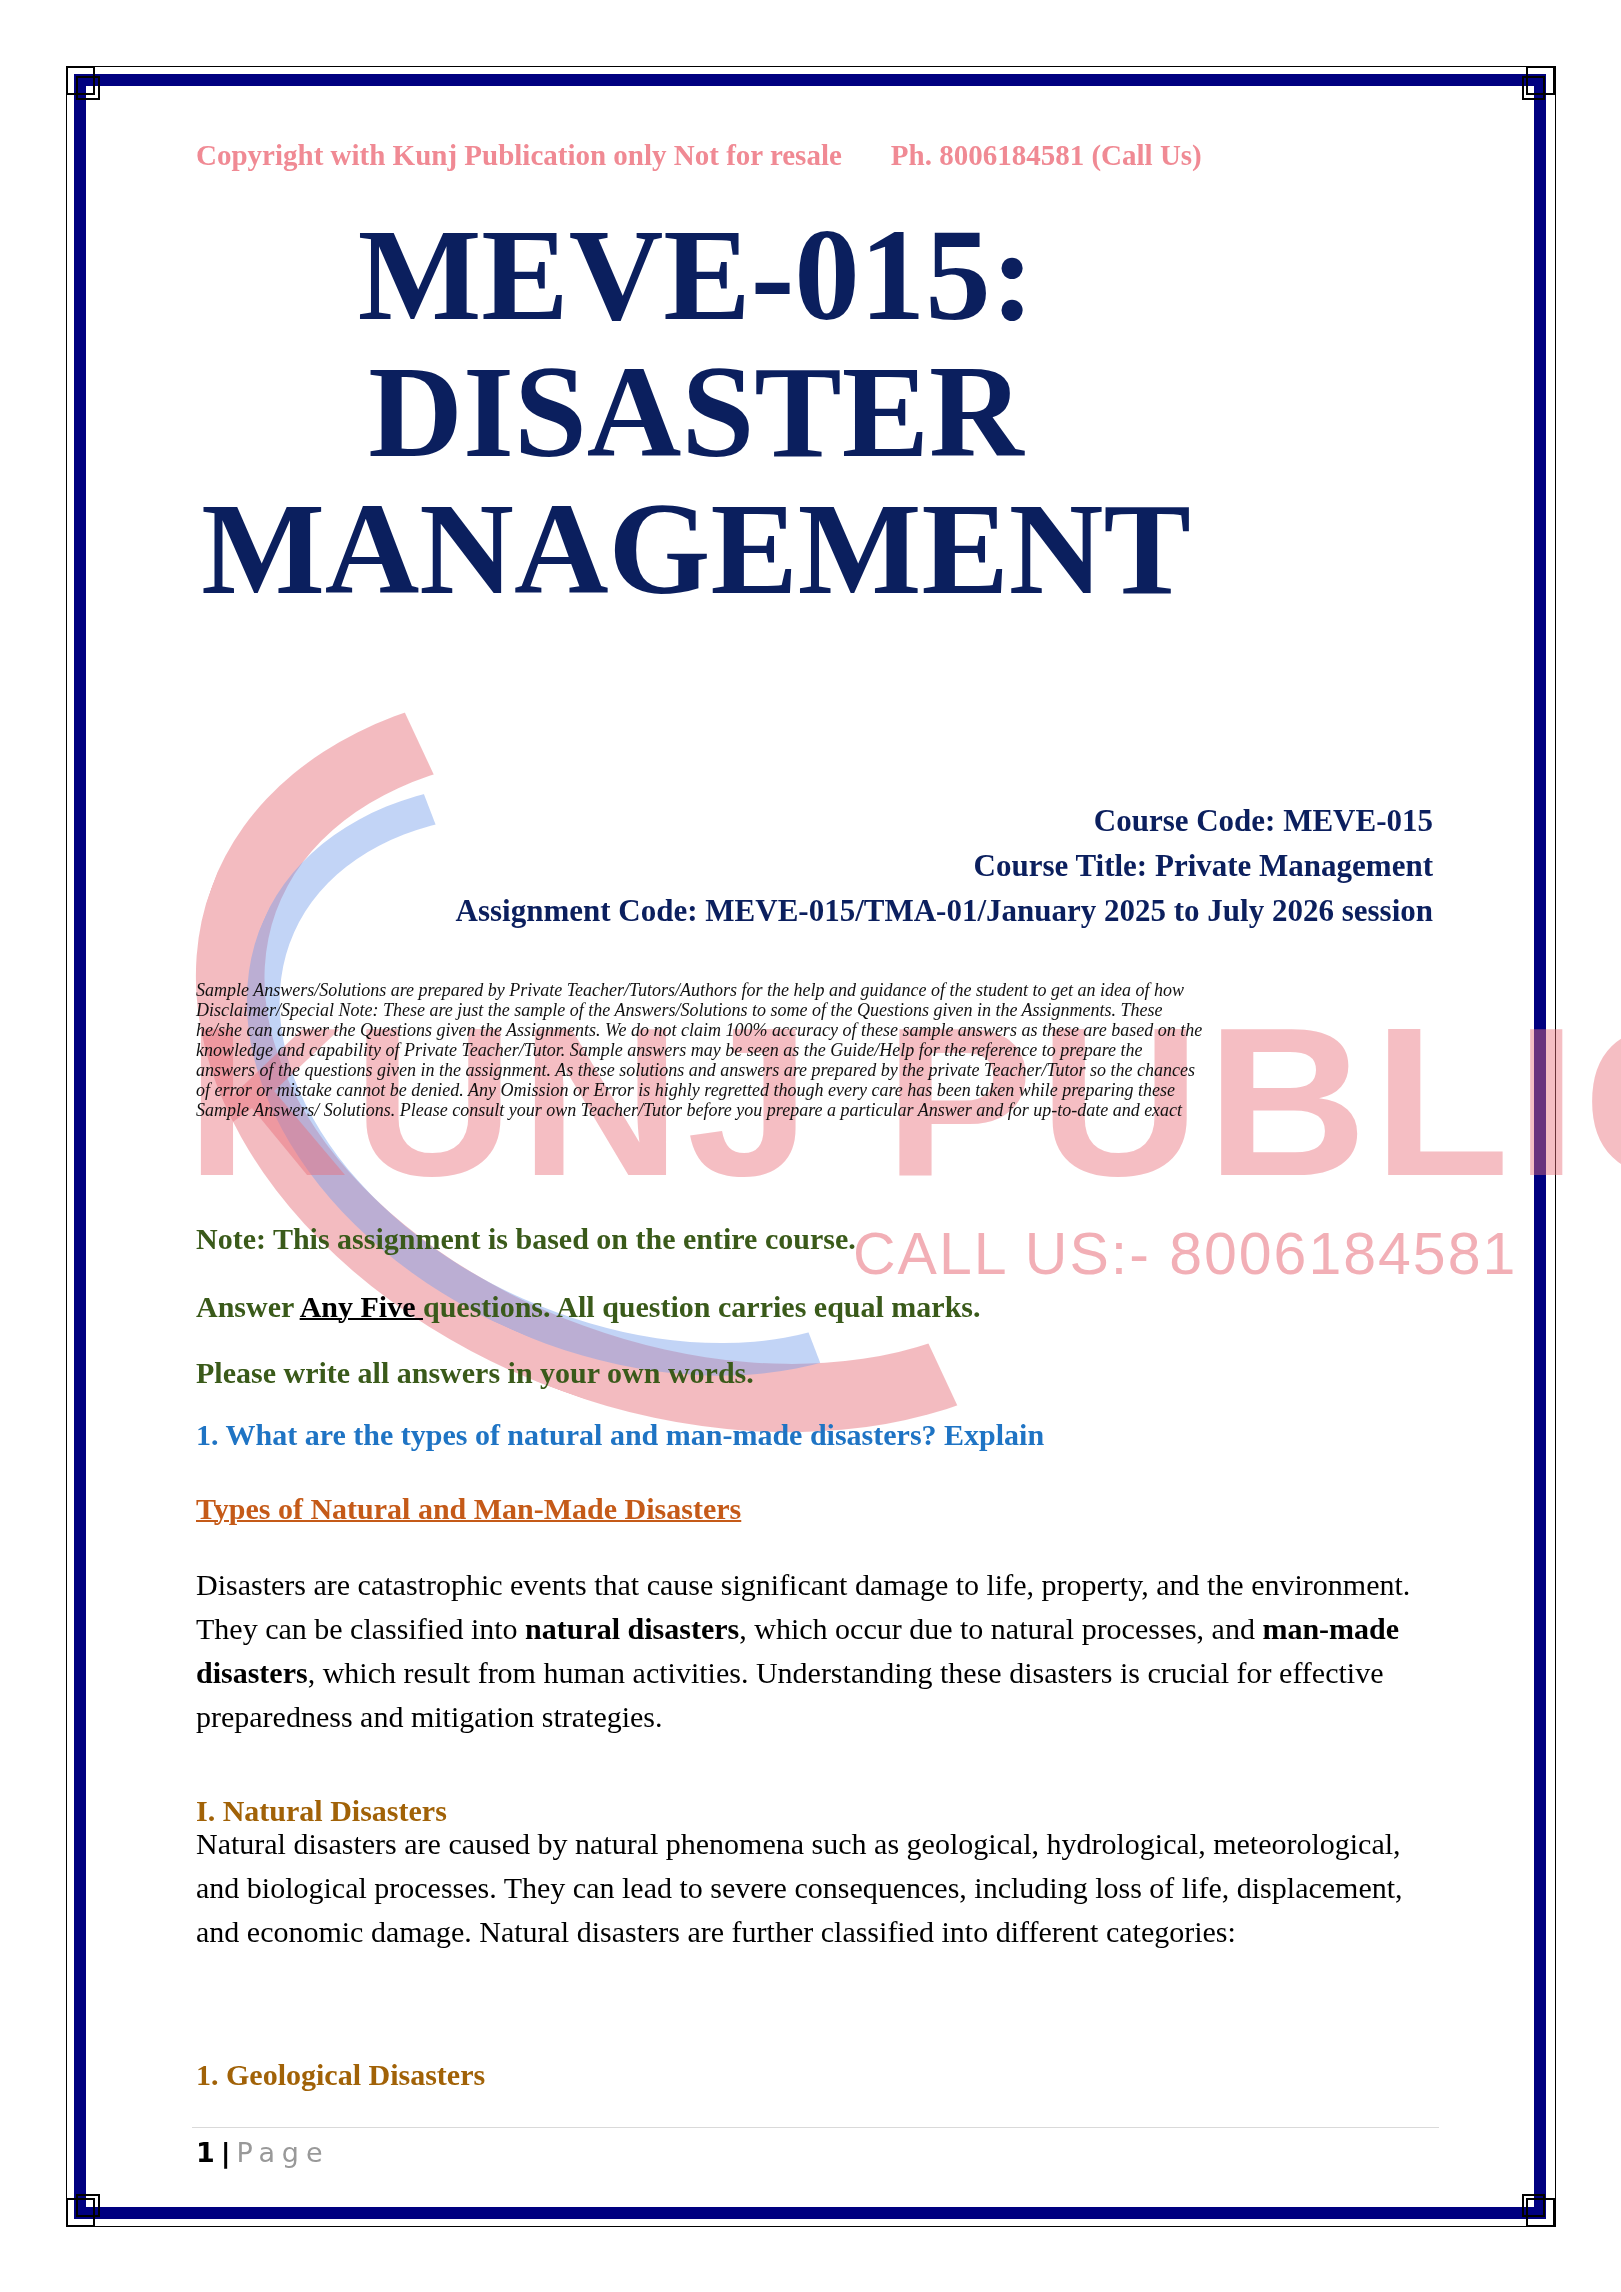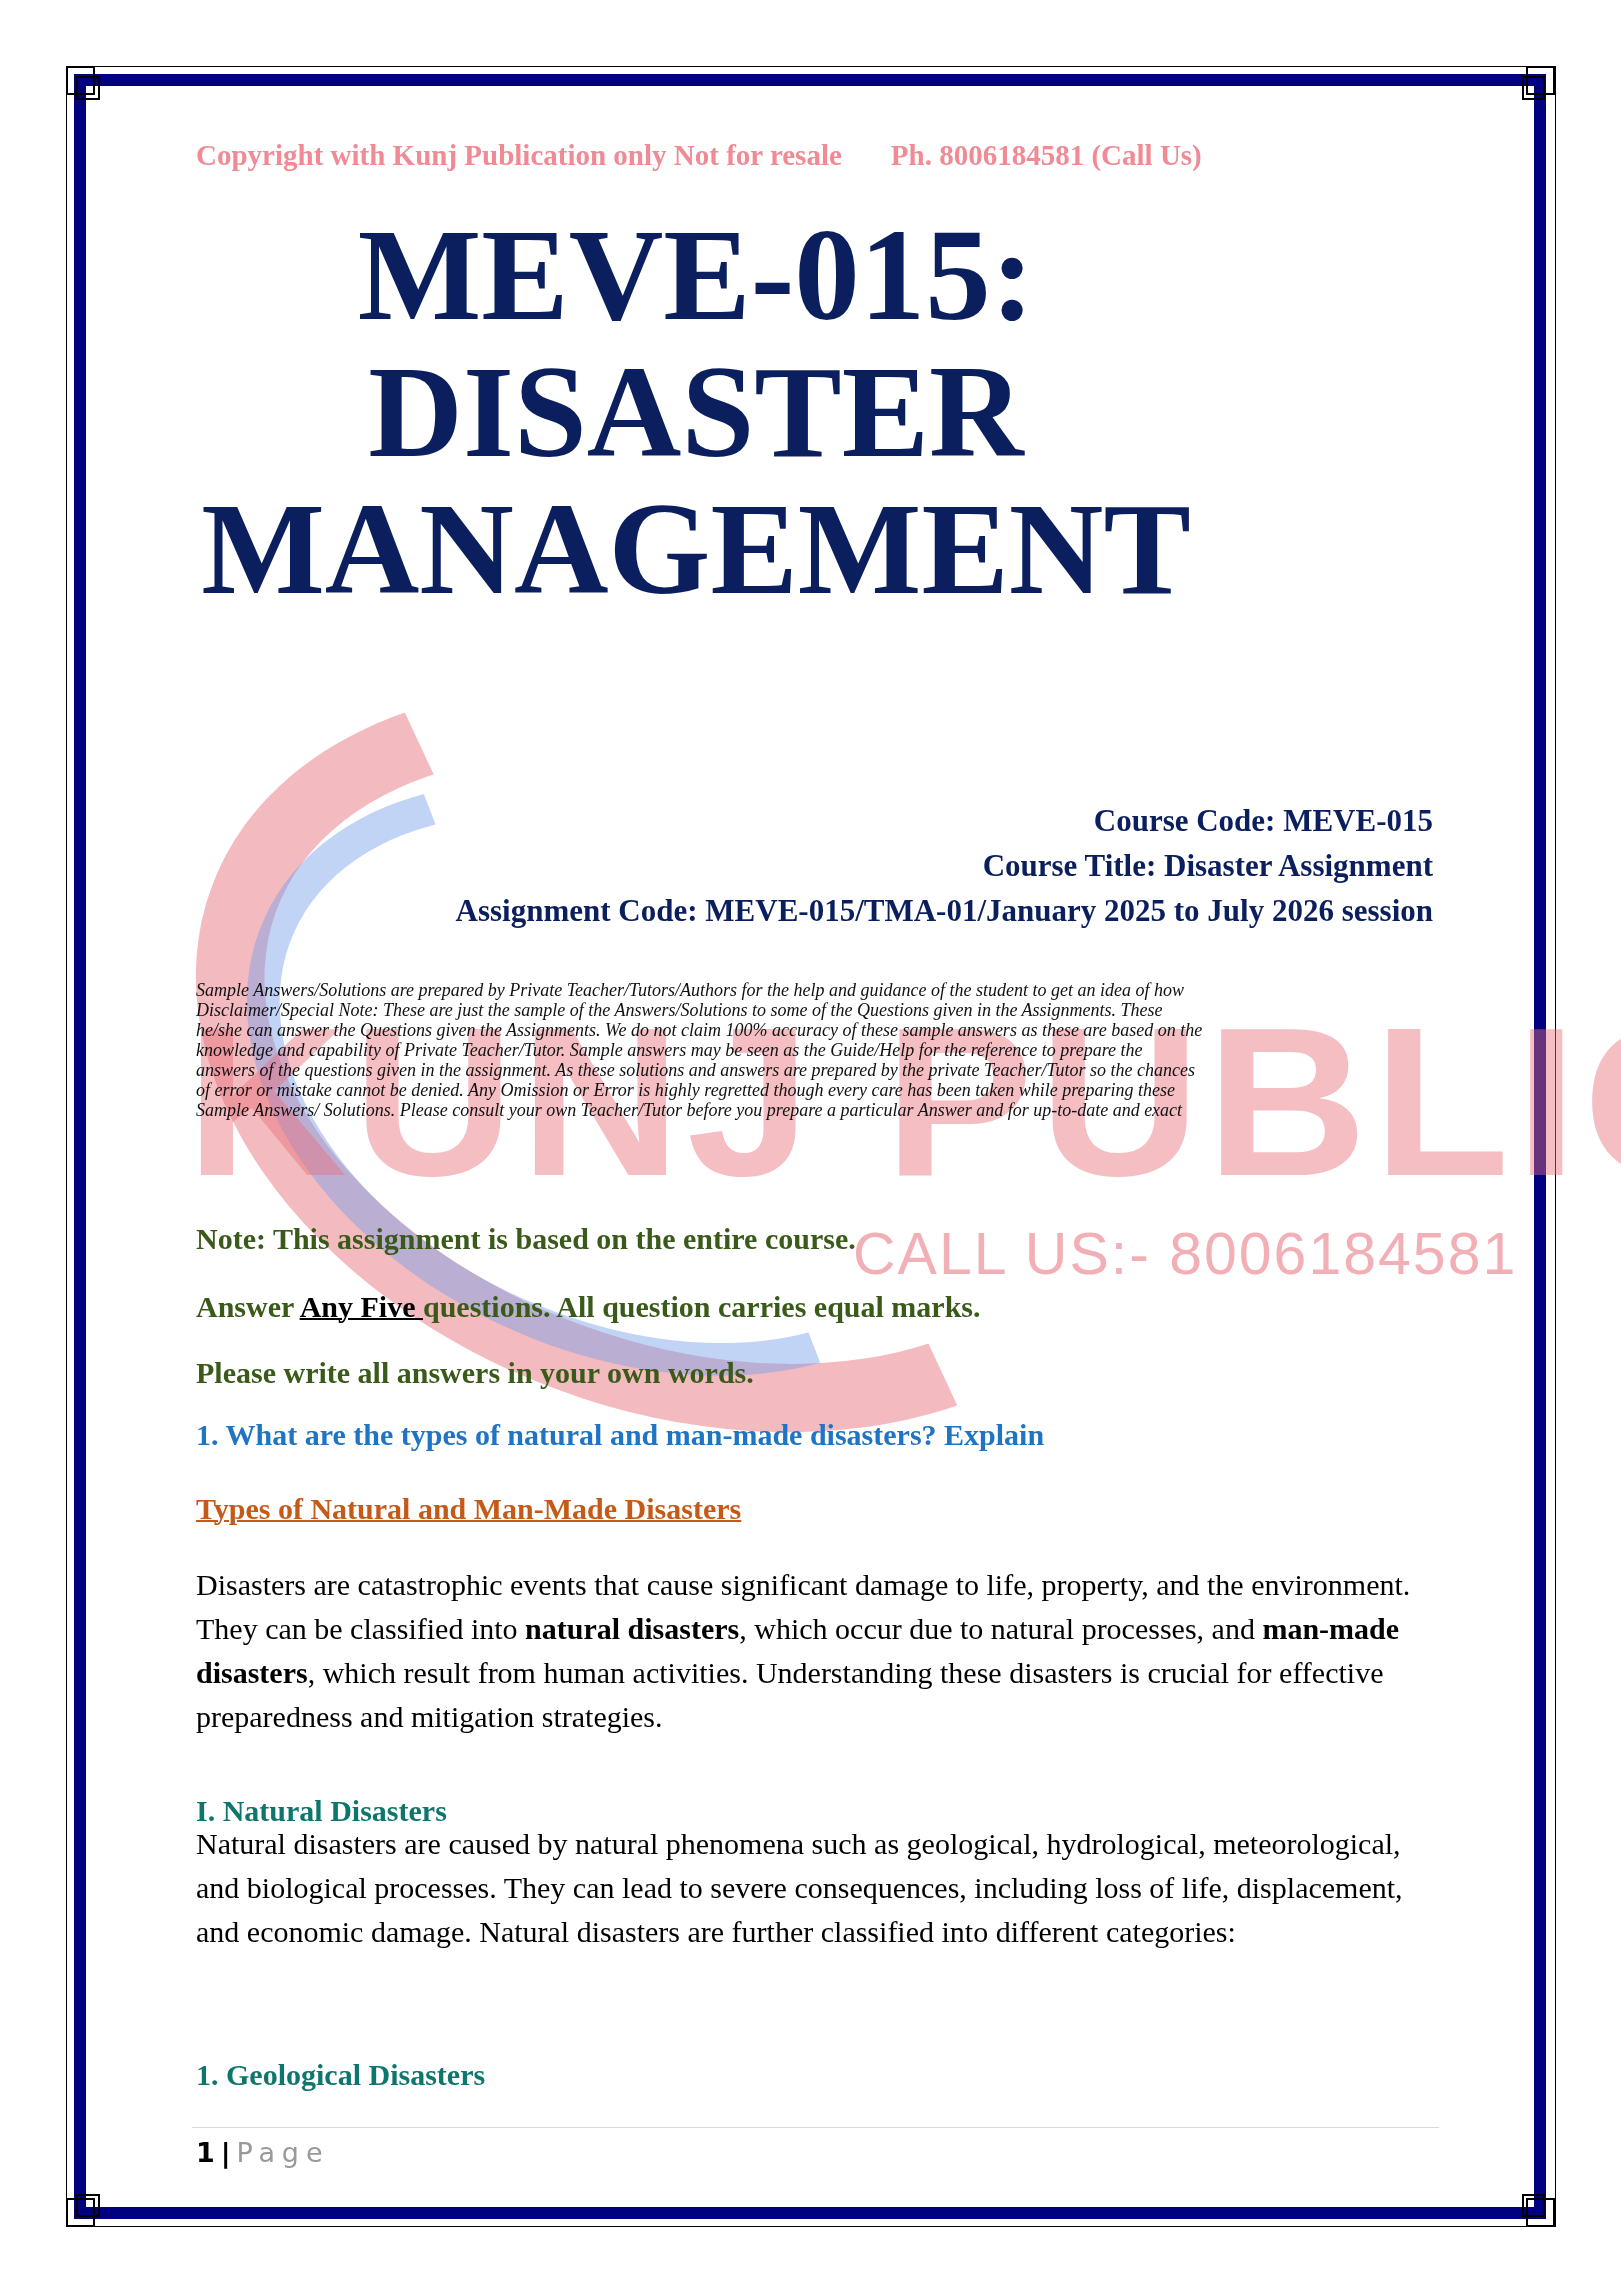--- a/index.html
+++ b/index.html
@@ -28,21 +28,21 @@
   .disclaimer { position:absolute; left:196px; top:980px; width:1237px; font-style:italic; font-size:18px; line-height:20px; color:#111; }
 
   .note { position:absolute; left:196px; font-weight:bold; font-size:30px; color:#3a5a1a; white-space:nowrap; }
   .note u { color:#000; text-decoration:underline; text-decoration-thickness:2px; }
 
   .question { position:absolute; left:196px; top:1418px; font-weight:bold; font-size:30px; color:#1f74c4; white-space:nowrap; }
 
   .section-title { position:absolute; left:196px; top:1492px; font-weight:bold; font-size:30px; color:#c55a18; text-decoration:underline; text-decoration-thickness:2px; white-space:nowrap; }
 
   .para { position:absolute; left:196px; width:1237px; font-size:30px; line-height:44px; color:#000;margin-top:16px; }
-  .h3 { position:absolute; left:196px; font-weight:bold; font-size:30px; color:#0f766e; white-space:nowrap; }
+  .h3 { position:absolute; left:196px; font-weight:bold; font-size:30px; color:#a16207; white-space:nowrap; }
 
   .footer-line { position:absolute; left:192px; top:2127px; width:1247px; height:1px; background:#d9d9d9; }
   .footer { position:absolute; left:196px; top:2137px; font-family:"DejaVu Sans", sans-serif; font-size:27px; white-space:nowrap; }
   .footer .num { font-weight:bold; color:#000; }
   .footer .sep { font-weight:bold; color:#000; margin:0 5.9px; }
   .footer .page { color:#999; letter-spacing:6.9px; }
 </style>
 </head>
 <body>
 
@@ -67,21 +67,21 @@
 </div>
 
 <div class="title">
   <div>MEVE-015:</div>
   <div>DISASTER</div>
   <div>MANAGEMENT</div>
 </div>
 
 <div class="meta">
   <div>Course Code: MEVE-015</div>
-  <div>Course Title: Disaster Assignment</div>
+  <div>Course Title: Private Management</div>
   <div>Assignment Code: MEVE-015/TMA-01/January 2025 to July 2026 session</div>
 </div>
 
 <div class="disclaimer">
   <div>Sample Answers/Solutions are prepared by Private Teacher/Tutors/Authors for the help and guidance of the student to get an idea of how</div>
   <div>Disclaimer/Special Note: These are just the sample of the Answers/Solutions to some of the Questions given in the Assignments. These</div>
   <div>he/she can answer the Questions given the Assignments. We do not claim 100% accuracy of these sample answers as these are based on the</div>
   <div>knowledge and capability of Private Teacher/Tutor. Sample answers may be seen as the Guide/Help for the reference to prepare the</div>
   <div>answers of the questions given in the assignment. As these solutions and answers are prepared by the private Teacher/Tutor so the chances</div>
   <div>of error or mistake cannot be denied. Any Omission or Error is highly regretted though every care has been taken while preparing these</div>

